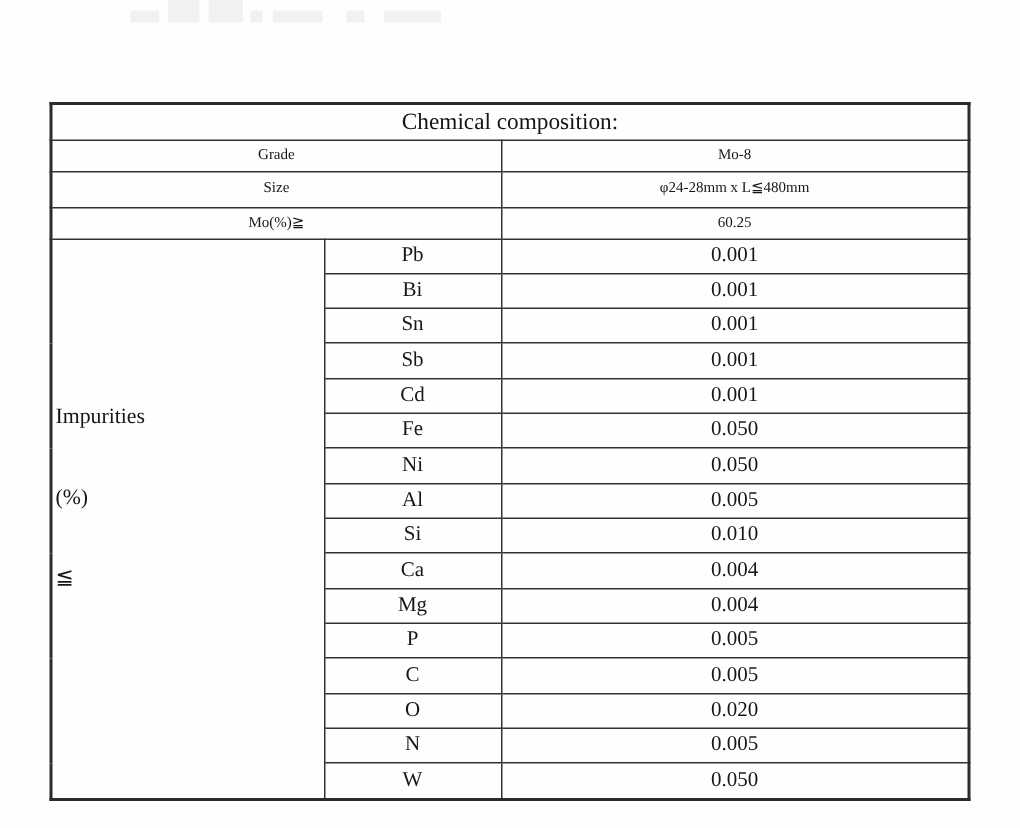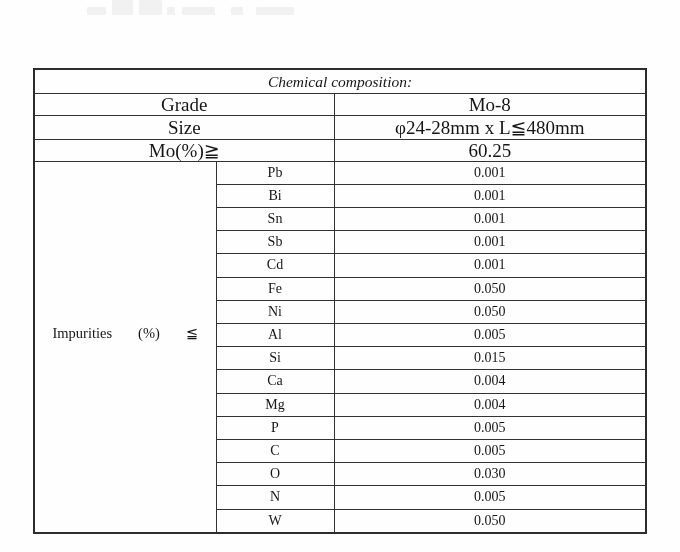--- a/index.html
+++ b/index.html
@@ -32,39 +32,39 @@
     width: 612px; height: 466px;
     border-collapse: collapse;
     table-layout: fixed;
     background: #fefefe;
     border: 2px solid #2c2c2c;
   }
   table.comp td {
     border: 1.5px solid #323232;
     text-align: center;
     vertical-align: middle;
-    font-size: 19px;
+    font-size: 10px;
     line-height: 1;
     padding: 1px 2px;
     overflow: hidden;
     white-space: nowrap;
   }
-  tr.title-row td { font-size: 15.5px; height: 24px; font-style: italic; }
+  tr.title-row td { font-size: 15.5px; height: 24px; }
   tr.grade-row td { height: 21px; }
   tr.size-row  td { height: 24px; }
   tr.mo-row    td { height: 21px; }
   tr.imp-row   td { font-size: 14px; }
 
   td.imp-span { vertical-align: middle; }
   .imp-label {
     display: flex;
-    flex-direction: row;
+    flex-direction: column;
     align-items: flex-start;
     justify-content: center;
-    gap: 26px;
+    gap: 39px;
     transform: translateY(-14px);
     font-size: 14.5px;
   }
 </style>
 </head>
 <body>
 
 <div class="page">
 
   <div class="scan-artifact">
@@ -134,41 +134,41 @@
       <tr class="imp-row">
         <td>Ni</td>
         <td>0.050</td>
       </tr>
       <tr class="imp-row">
         <td>Al</td>
         <td>0.005</td>
       </tr>
       <tr class="imp-row">
         <td>Si</td>
-        <td>0.015</td>
+        <td>0.010</td>
       </tr>
       <tr class="imp-row">
         <td>Ca</td>
         <td>0.004</td>
       </tr>
       <tr class="imp-row">
         <td>Mg</td>
         <td>0.004</td>
       </tr>
       <tr class="imp-row">
         <td>P</td>
         <td>0.005</td>
       </tr>
       <tr class="imp-row">
         <td>C</td>
         <td>0.005</td>
       </tr>
       <tr class="imp-row">
         <td>O</td>
-        <td>0.030</td>
+        <td>0.020</td>
       </tr>
       <tr class="imp-row">
         <td>N</td>
         <td>0.005</td>
       </tr>
       <tr class="imp-row">
         <td>W</td>
         <td>0.050</td>
       </tr>
     </tbody>

